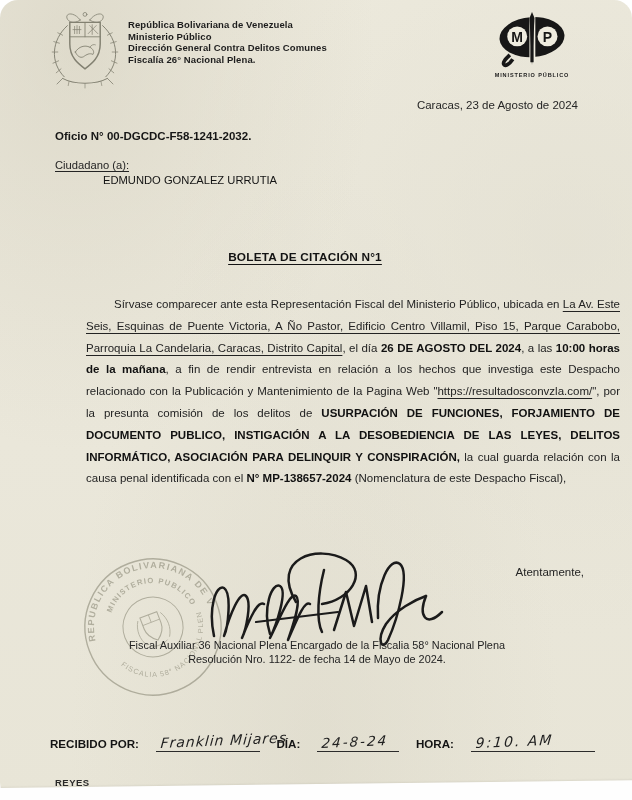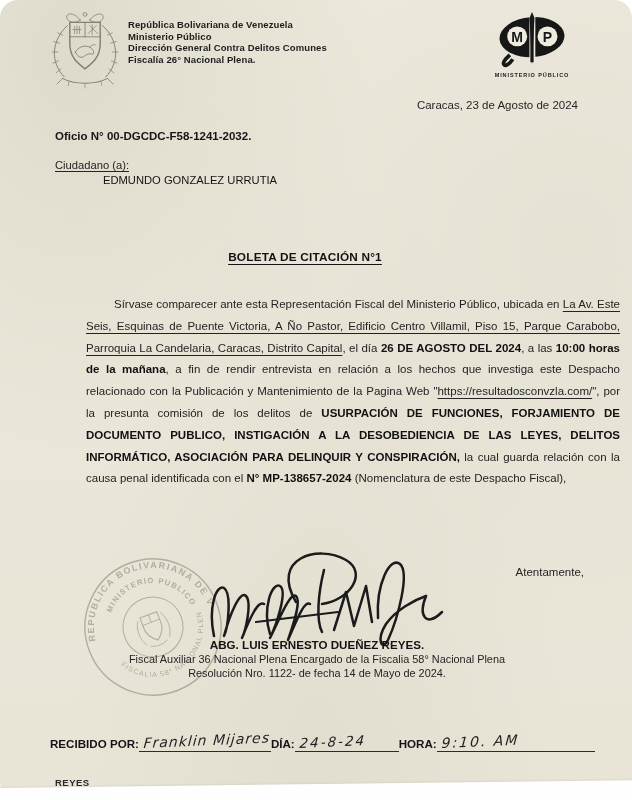--- a/index.html
+++ b/index.html
@@ -45,21 +45,21 @@
   .closing{left:50px;top:566px;width:534px;text-align:right;font-size:11.5px;color:#242424;}
 
   .stamp{left:78px;top:552px;width:150px;height:150px;transform:rotate(-21deg);opacity:.62;}
   .sig{left:200px;top:548px;width:250px;height:104px;}
 
   .signer{left:30px;top:638px;width:574px;text-align:center;color:#242424;}
   .signer .nm{font-size:11.6px;font-weight:bold;color:#131313;line-height:14px;}
   .signer .rl{font-size:10.9px;line-height:14px;}
   .signer .rs{font-size:10.9px;line-height:14px;}
 
-  .reception{left:50px;top:729px;width:545px;display:flex;align-items:flex-end;font-size:11.6px;}
+  .reception{left:50px;top:729px;width:545px;display:flex;align-items:flex-end;font-size:11.6px;gap:17px;}
   .rec-label{font-weight:bold;color:#141414;white-space:nowrap;padding-bottom:2px;}
   .fill{border-bottom:1.6px solid #2b2b2b;position:relative;height:22px;}
   .fill-name{width:132px;}
   .fill-day{width:104px;}
   .fill-hour{width:158px;}
   .hand{
     position:absolute;left:4px;bottom:0px;white-space:nowrap;
     font-family:"DejaVu Sans", sans-serif;font-style:italic;
     color:#1f1f1f;transform:rotate(-2.5deg) skewX(-7deg);transform-origin:left bottom;
   }
@@ -185,21 +185,20 @@
       <path d="M124,22 C118,46 116,72 122,84"></path>
 
       <path d="M134,82 L146,44 L154,78 L166,38 L172,74"></path>
 
       <path d="M178,70 C176,36 190,8 200,16 C210,25 198,70 188,92 C182,104 176,92 186,76 C196,62 214,52 226,48"></path>
       <path d="M226,48 C218,68 226,80 242,64"></path>
     </g>
   </svg>
 
   <div class="abs signer">
-    <div class="nm">ABG. LUIS ERNESTO DUEÑEZ REYES.</div>
     <div class="rl">Fiscal Auxiliar 36 Nacional Plena Encargado de la Fiscalia 58° Nacional Plena</div>
     <div class="rs">Resolución Nro. 1122- de fecha 14 de Mayo de 2024.</div>
   </div>
 
   <div class="abs reception">
     <span class="rec-label">RECIBIDO POR:</span>
     <span class="fill fill-name">
       <span class="hand hand-name">Franklin Mijares</span>
     </span>
     <span class="rec-label">DÍA:</span>

